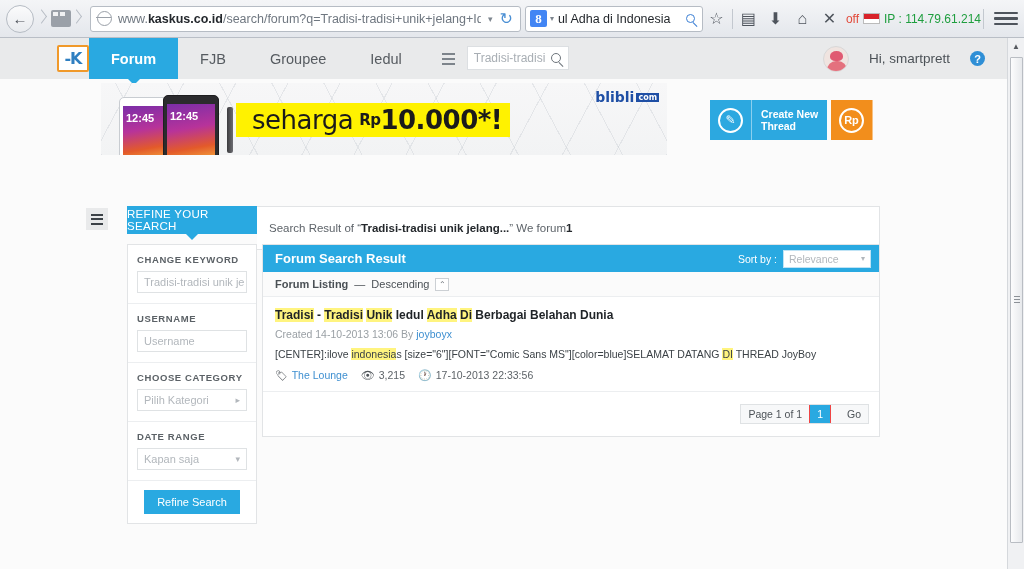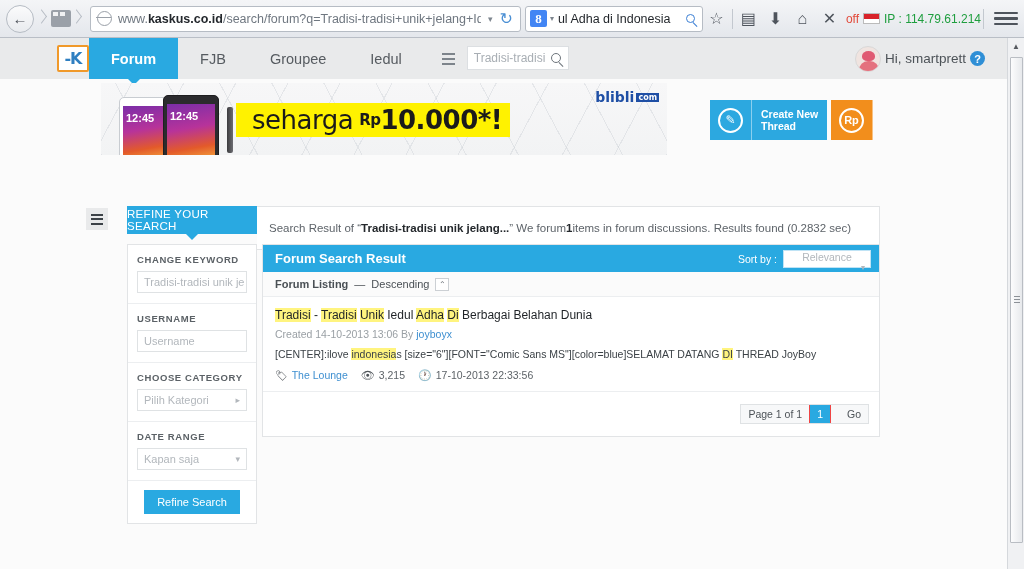--- a/index.html
+++ b/index.html
@@ -132,21 +132,21 @@
   }
   .k-search-mag {
     width: 10px; height: 10px; border: 1.7px solid #6e757c; border-radius:50%;
     position: relative; margin-left: 6px; flex:none;
   }
   .k-search-mag:after{
     content:''; position:absolute; right:-4px; bottom:-3px; width:6px; height:0;
     border-top:1.7px solid #6e757c; transform:rotate(45deg);
   }
   .k-user {
-    margin-left: auto; display:flex; align-items:center; padding-right: 22px; gap: 4px;
+    margin-left: auto; display:flex; align-items:center; padding-right: 22px; gap: 20px;
   }
   .avatar {
     width: 26px; height: 26px; border-radius: 50%; background: #f0e4e0;
     border: 1px solid #d8d8d8; overflow:hidden; position: relative; flex:none;
   }
   .avatar:before{
     content:''; position:absolute; left:6px; top:4px; width:13px; height:10px;
     background:#e05a72; border-radius: 50% 50% 40% 40%;
   }
   .avatar:after{
@@ -280,35 +280,35 @@
   #results-header {
     height: 27px; background: #29A9E1; color:#fff; display:flex; align-items:center;
     padding: 0 8px 0 12px;
     gap: 15px;
   }
   #results-title { font-size: 13px; font-weight: bold; }
   .sortby-wrap { margin-left:auto; display:flex; align-items:center; gap: 6px; }
   .sortby-label { font-size: 10.5px; }
   .sortby-select {
     width: 88px; height: 18px; background:#fff; border:1px solid #bfe3f5;
-    display:flex; align-items:center; padding: 0 5px; font-size: 10.5px; color:#b2b7bc;flex-direction:column;
+    display:flex; align-items:center; padding: 0 5px; font-size: 10.5px; color:#b2b7bc;
   }
   .sortby-select .arrow { margin-left:auto; color:#b2b7bc; font-size: 8px; }
   #listing-bar {
     height: 25px; background: #fbfbfb; border-bottom: 1px solid #eceef0;
     display:flex; align-items:center; padding-left: 12px; gap: 6px;
     font-size: 11px; color: #4a5055;
   }
   #listing-bar b { font-weight: bold; }
   .collapse-btn {
     width: 14px; height: 13px; border:1px solid #ccd0d4; background:#fff;
     display:flex; align-items:center; justify-content:center; font-size:8px; color:#6a7076;
   }
   .result-item { padding: 10px 12px 9px 12px; border-bottom: 1px solid #eceef0; }
-  .result-title { font-size: 12px; color: #1f2327; font-weight: normal; margin-bottom: 5px; line-height: 1.35; }
+  .result-title { font-size: 12px; color: #1f2327; font-weight: bold; margin-bottom: 5px; line-height: 1.35; }
   .result-title .hl { background: #FFF47F; }
   .result-meta { font-size: 10.5px; color: #9aa0a5; margin-bottom: 7px; }
   .result-meta a { color: #3e8fd0; text-decoration: none; }
   .result-snippet { font-size: 10.5px; color: #3c4247; margin-bottom: 7px; line-height: 1.4; }
   .result-snippet .hl { background: #FFF47F; }
   .result-foot { display:flex; align-items:center; gap: 13px; font-size: 10.5px; color:#5d6368; }
   .result-foot a { color: #3e8fd0; text-decoration: none; }
   .ft { display:flex; align-items:center; gap: 4px; }
   .tag-icon { color:#4d5358; font-size: 10px; }
   .eye-icon { color:#4d5358; font-size: 11px; }
@@ -463,21 +463,20 @@
         <i></i>
       </div>
     <div id="refine-tab">
       <span>REFINE YOUR SEARCH</span>
     </div>
     <div id="summary-box">
       <span>Search Result of “</span>
         <b>Tradisi-tradisi unik jelang...</b>
         <span>” We forum </span>
         <b>1</b>
-        <span> items in forum discussions. Results found (0.2832 sec)</span>
     </div>
   </div>
 
   <div id="sidebar">
     <div class="filter-block">
       <div class="filter-label">CHANGE KEYWORD</div>
       <div class="filter-input">
         <span>Tradisi-tradisi unik je</span>
       </div>
     </div>

